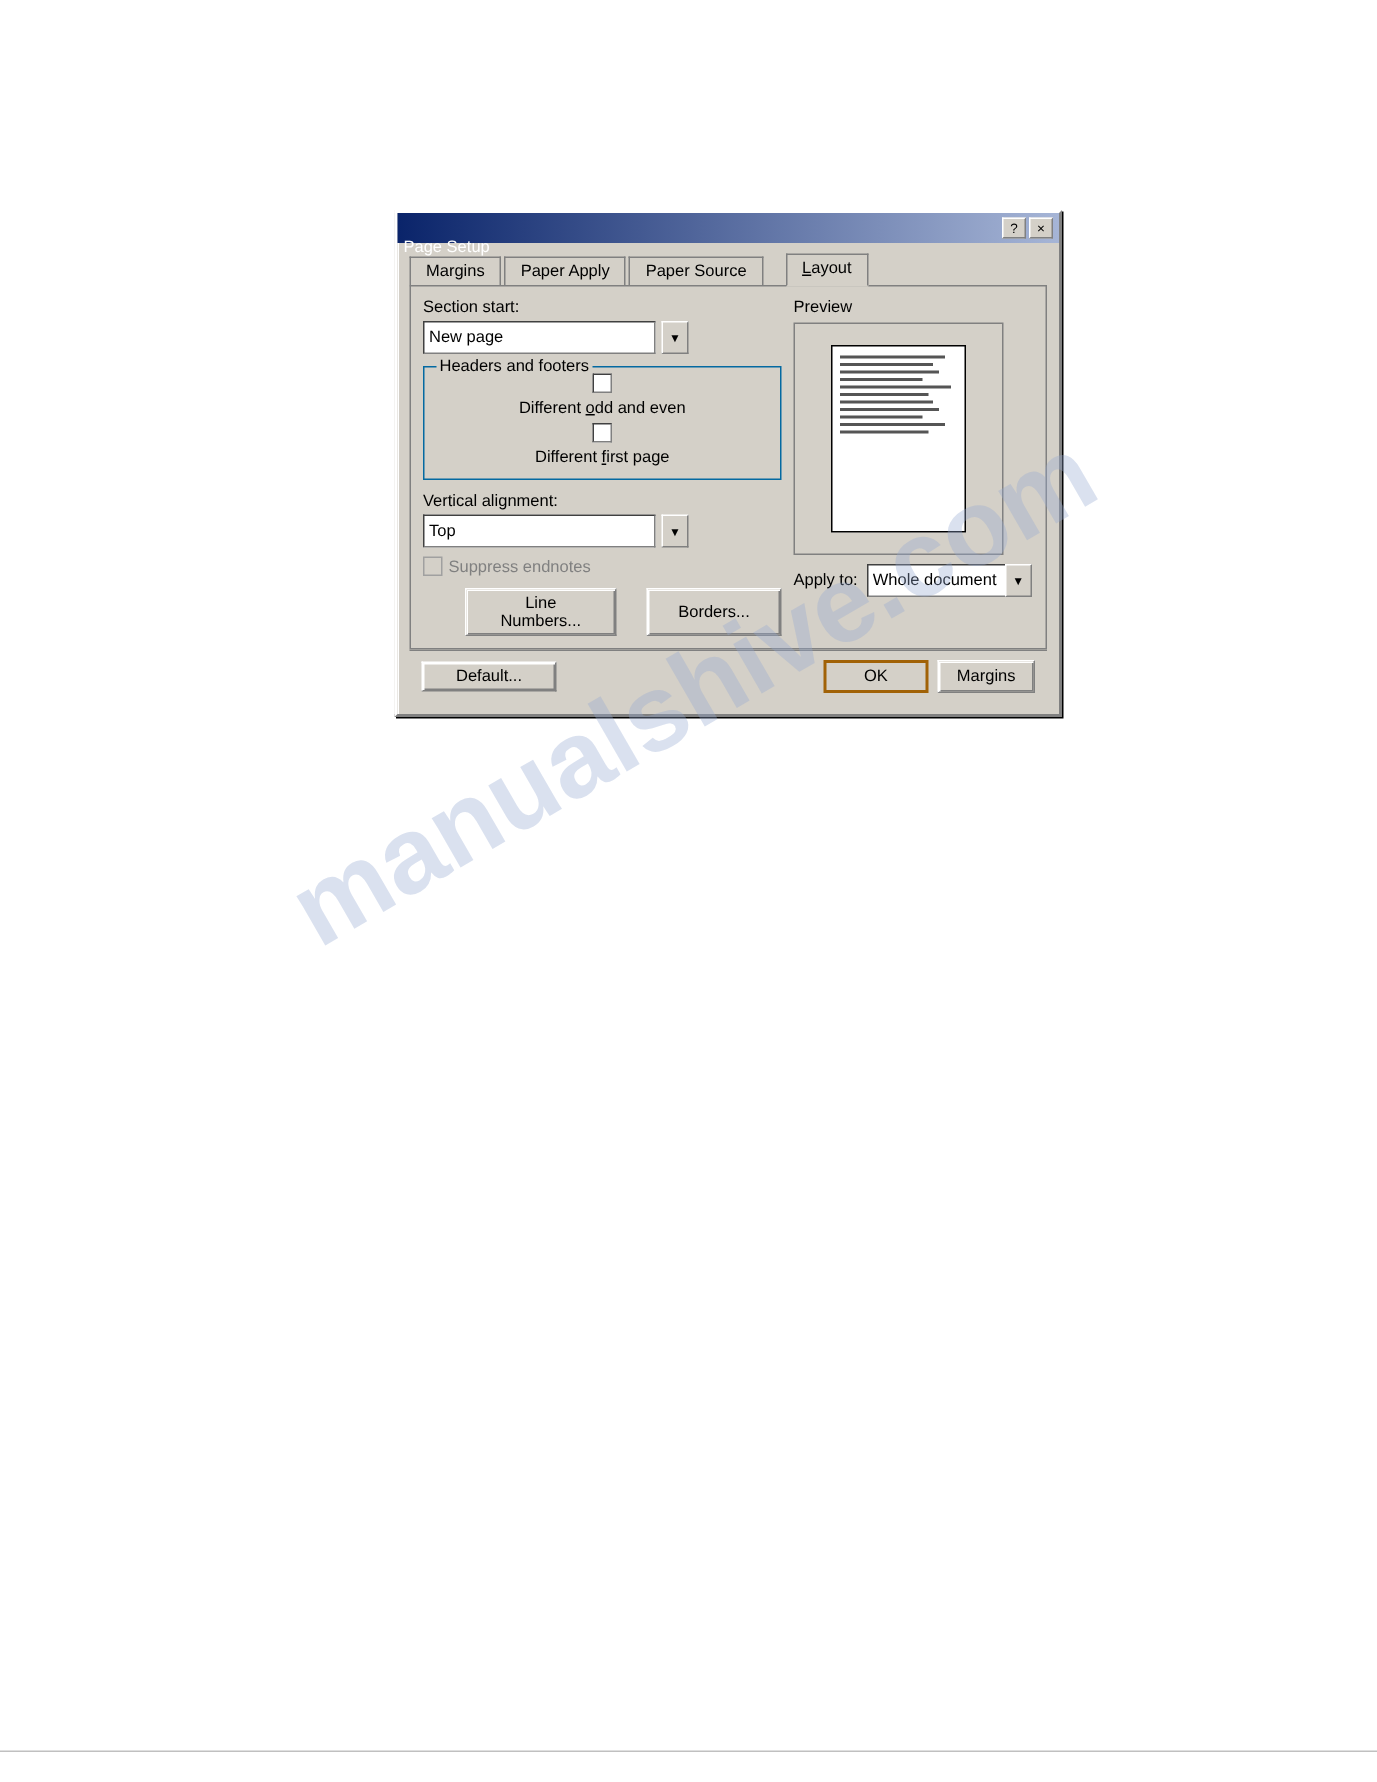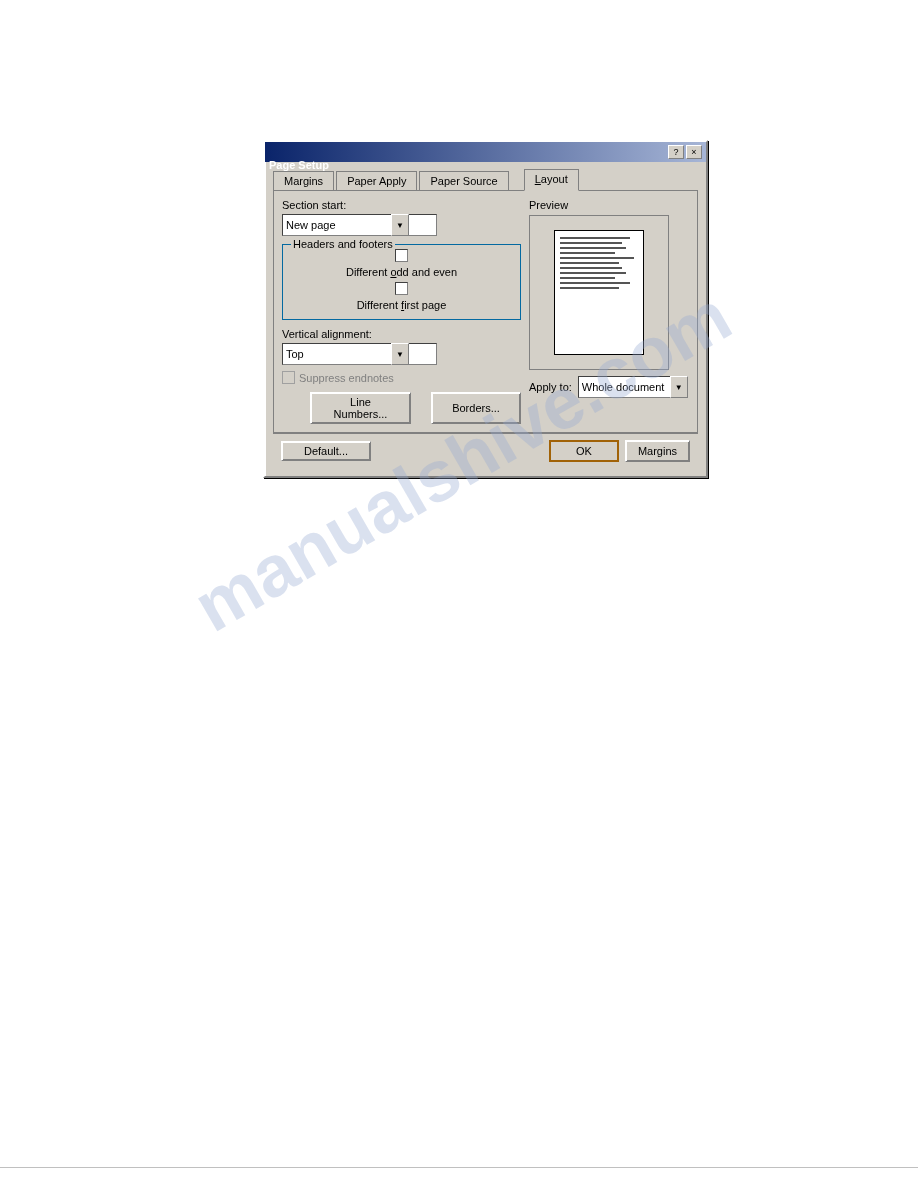--- a/index.html
+++ b/index.html
@@ -53,21 +53,21 @@
     }
 
     .title-bar-left {
       display: flex;
       align-items: center;
       gap: 4px;
     }
 
     .title-bar-text {
       font-size: 11px;
-      font-weight: bold;
+      font-weight: normal;
       color: white;
       margin-top: 25px;
     }
 
     .title-bar-controls {
       display: flex;
       gap: 2px;
     }
 
     .title-btn {
@@ -142,21 +142,21 @@
     
     .field-label {
       font-size: 11px;
       margin-bottom: 3px;
       color: #000;
     }
 
     .select-wrapper {
       position: relative;
       display: inline-block;
-      width: 127px;
+      width: 177px;
     }
 
     .win-select {
       width: 155px;
       height: 22px;
       background: white;
       border: 1px solid #808080;
       border-top-color: #404040;
       border-left-color: #404040;
       padding: 1px 20px 1px 3px;

